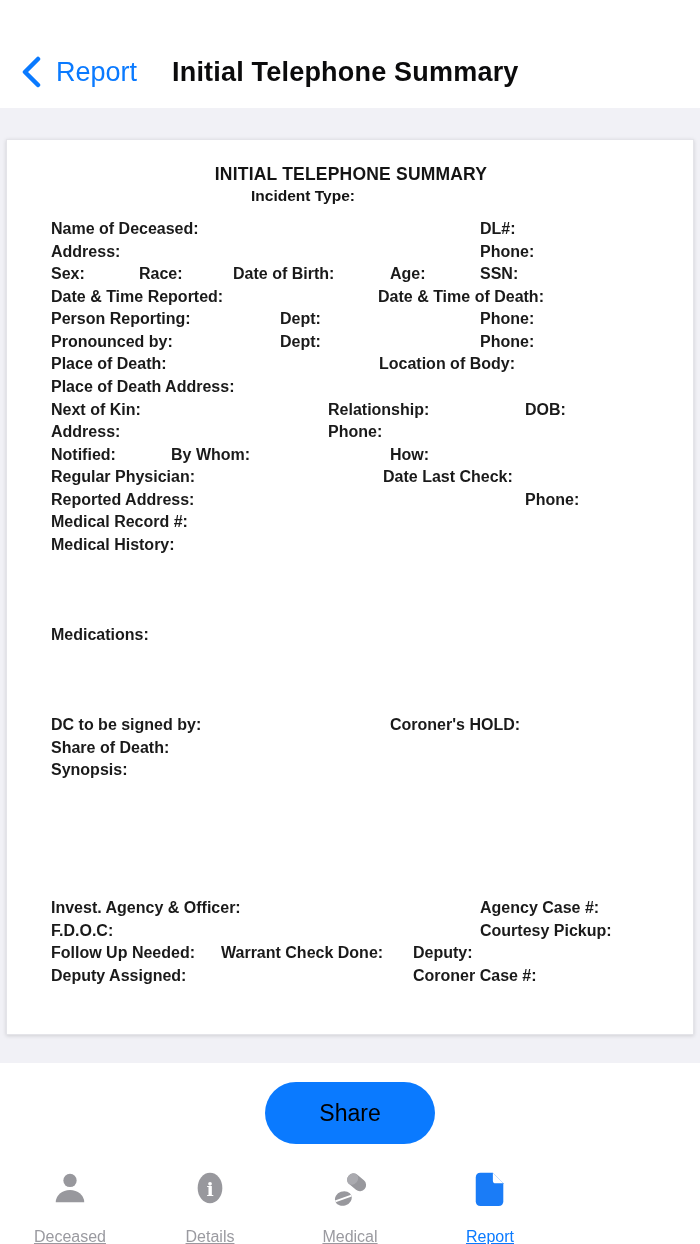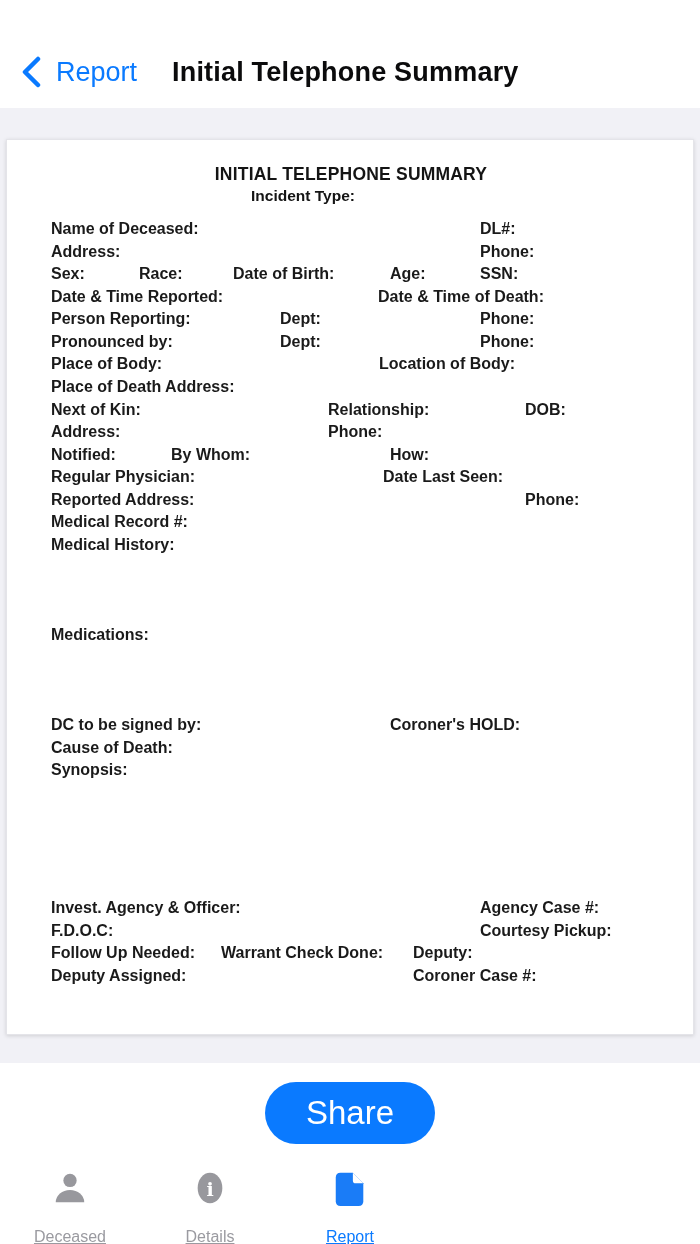--- a/index.html
+++ b/index.html
@@ -37,21 +37,21 @@
     padding-right:160px;box-sizing:border-box;
     font-size:15.5px;font-weight:700;color:#141414;margin-left:32px;
   }
   .fl{  
     position:absolute;font-size:16px;font-weight:700;color:#1a1a1a;white-space:nowrap;
   }
   
   .share-btn{
     position:absolute;left:265px;top:1082px;width:170px;height:62px;
     background:#0a7aff;border:none;border-radius:31px;cursor:pointer;
-    color:#ffffff;font-size:33px;font-family:"Liberation Sans",sans-serif;
+    color:#000000;font-size:23px;font-family:"Liberation Sans",sans-serif;
     display:flex;align-items:center;justify-content:center;
   }
   
   .tabbar{
     position:absolute;left:0;top:1164px;width:700px;height:80px;background:#ffffff;
     display:flex;
   }
   .tab-item{
     width:140px;height:80px;display:flex;flex-direction:column;align-items:center;
     justify-content:flex-start;cursor:pointer;padding-top:6px;box-sizing:border-box;
@@ -93,52 +93,52 @@
   <span class="fl" style="left:371px;top:148px">Date &amp; Time of Death:</span>
 
   <span class="fl" style="left:44px;top:170px">Person Reporting:</span>
   <span class="fl" style="left:273px;top:170px">Dept:</span>
   <span class="fl" style="left:473px;top:170px">Phone:</span>
 
   <span class="fl" style="left:44px;top:193px">Pronounced by:</span>
   <span class="fl" style="left:273px;top:193px">Dept:</span>
   <span class="fl" style="left:473px;top:193px">Phone:</span>
 
-  <span class="fl" style="left:44px;top:215px">Place of Body:</span>
+  <span class="fl" style="left:44px;top:215px">Place of Death:</span>
   <span class="fl" style="left:372px;top:215px">Location of Body:</span>
 
   <span class="fl" style="left:44px;top:238px">Place of Death Address:</span>
 
   <span class="fl" style="left:44px;top:261px">Next of Kin:</span>
   <span class="fl" style="left:321px;top:261px">Relationship:</span>
   <span class="fl" style="left:518px;top:261px">DOB:</span>
 
   <span class="fl" style="left:44px;top:283px">Address:</span>
   <span class="fl" style="left:321px;top:283px">Phone:</span>
 
   <span class="fl" style="left:44px;top:306px">Notified:</span>
   <span class="fl" style="left:164px;top:306px">By Whom:</span>
   <span class="fl" style="left:383px;top:306px">How:</span>
 
   <span class="fl" style="left:44px;top:328px">Regular Physician:</span>
-  <span class="fl" style="left:376px;top:328px">Date Last Seen:</span>
+  <span class="fl" style="left:376px;top:328px">Date Last Check:</span>
 
   <span class="fl" style="left:44px;top:351px">Reported Address:</span>
   <span class="fl" style="left:518px;top:351px">Phone:</span>
 
   <span class="fl" style="left:44px;top:373px">Medical Record #:</span>
 
   <span class="fl" style="left:44px;top:396px">Medical History:</span>
 
   <span class="fl" style="left:44px;top:486px">Medications:</span>
 
   <span class="fl" style="left:44px;top:576px">DC to be signed by:</span>
   <span class="fl" style="left:383px;top:576px">Coroner's HOLD:</span>
 
-  <span class="fl" style="left:44px;top:599px">Cause of Death:</span>
+  <span class="fl" style="left:44px;top:599px">Share of Death:</span>
   <span class="fl" style="left:44px;top:621px">Synopsis:</span>
 
   <span class="fl" style="left:44px;top:759px">Invest. Agency &amp; Officer:</span>
   <span class="fl" style="left:473px;top:759px">Agency Case #:</span>
   <span class="fl" style="left:44px;top:782px">F.D.O.C:</span>
   <span class="fl" style="left:473px;top:782px">Courtesy Pickup:</span>
   <span class="fl" style="left:44px;top:804px">Follow Up Needed:</span>
   <span class="fl" style="left:214px;top:804px">Warrant Check Done:</span>
   <span class="fl" style="left:406px;top:804px">Deputy:</span>
   <span class="fl" style="left:44px;top:827px">Deputy Assigned:</span>
@@ -163,20 +163,35 @@
     <span class="tab-icon">
       <svg width="38" height="38" viewBox="0 0 40 40">
         <ellipse cx="20" cy="19" rx="13" ry="16" fill="#98989d"></ellipse>
         <text x="20" y="27" text-anchor="middle" font-family="'DejaVu Serif',serif" font-size="20" font-weight="bold" fill="#ffffff">i</text>
       </svg>
     </span>
     <span class="tab-label">Details</span>
   </div>
 
 
+  <div class="tab-item">
+    <span class="tab-icon">
+      <svg width="40" height="38" viewBox="0 0 42 40">
+        <g transform="rotate(40 28 13)">
+          <rect x="17" y="6.5" width="22" height="13" rx="6.5" fill="#98989d"></rect>
+          <rect x="17" y="6.5" width="11" height="13" rx="6.5" fill="#aaaaaf"></rect>
+        </g>
+        <g transform="rotate(-20 14 30)">
+          <ellipse cx="14" cy="30" rx="9" ry="7.5" fill="#98989d"></ellipse>
+          <line x1="5" y1="30" x2="23" y2="30" stroke="#ffffff" stroke-width="2"></line>
+        </g>
+      </svg>
+    </span>
+    <span class="tab-label">Medical</span>
+  </div>
 
   <div class="tab-item active">
     <span class="tab-icon">
       <svg width="38" height="38" viewBox="0 0 40 40">
         <path d="M10 3 h13 l11 11 v19 q0 5 -5 5 h-19 q-5 0 -5 -5 v-25 q0 -5 5 -5 z" fill="#1a7cf7"></path>
         <path d="M23 3 l11 11 h-8 q-3 0 -3 -3 z" fill="#ffffff"></path>
       </svg>
     </span>
     <span class="tab-label">Report</span>
   </div>

